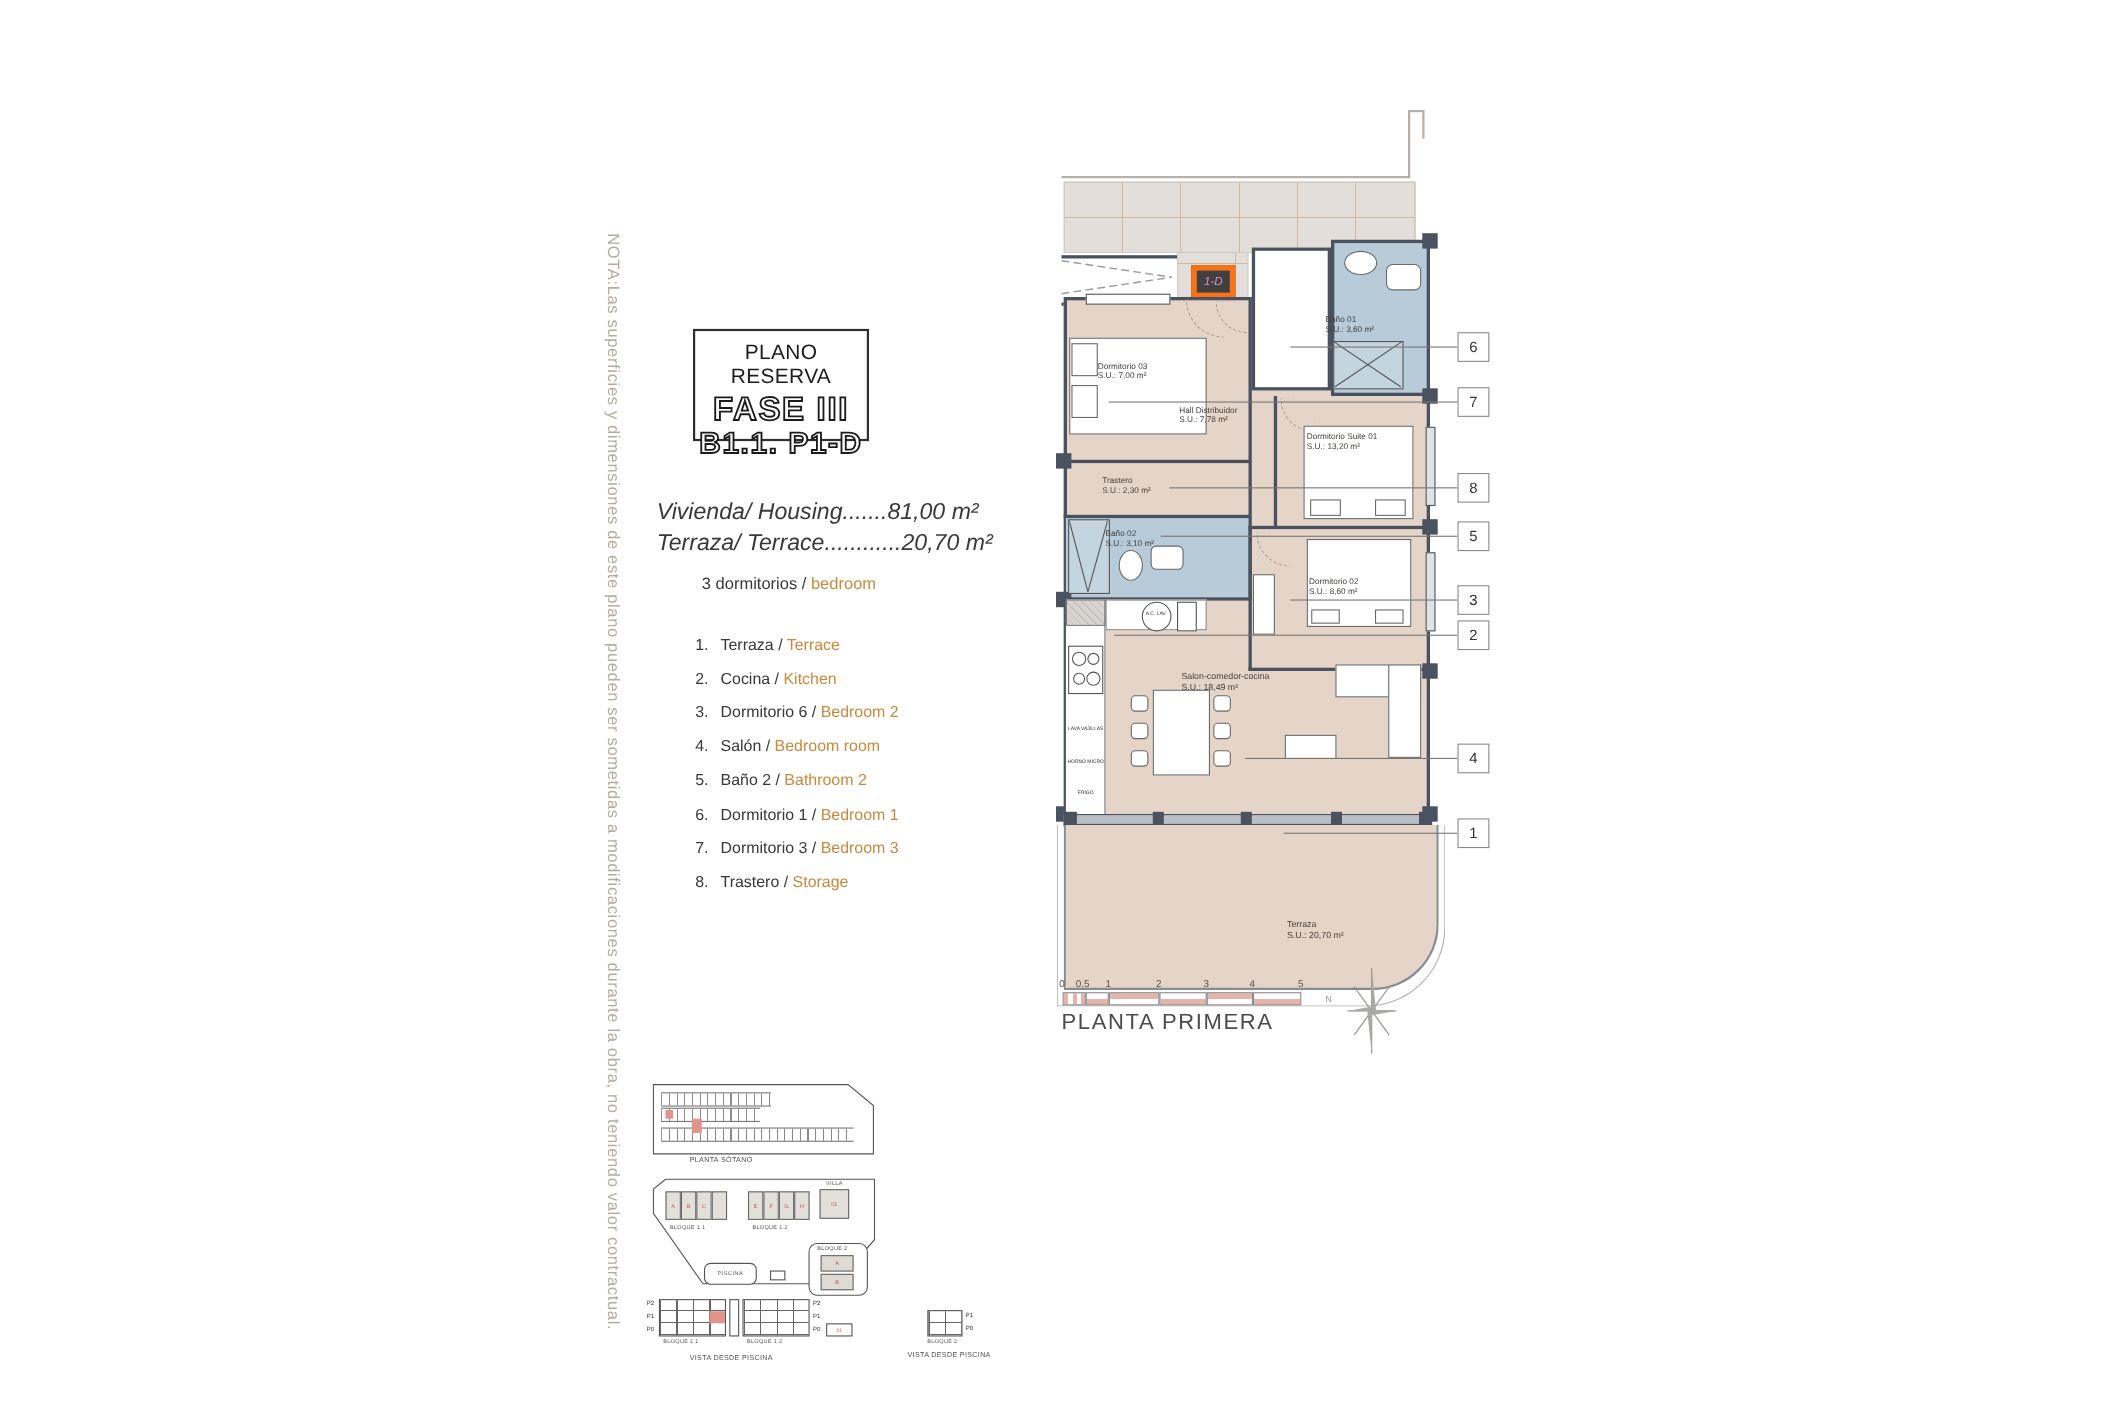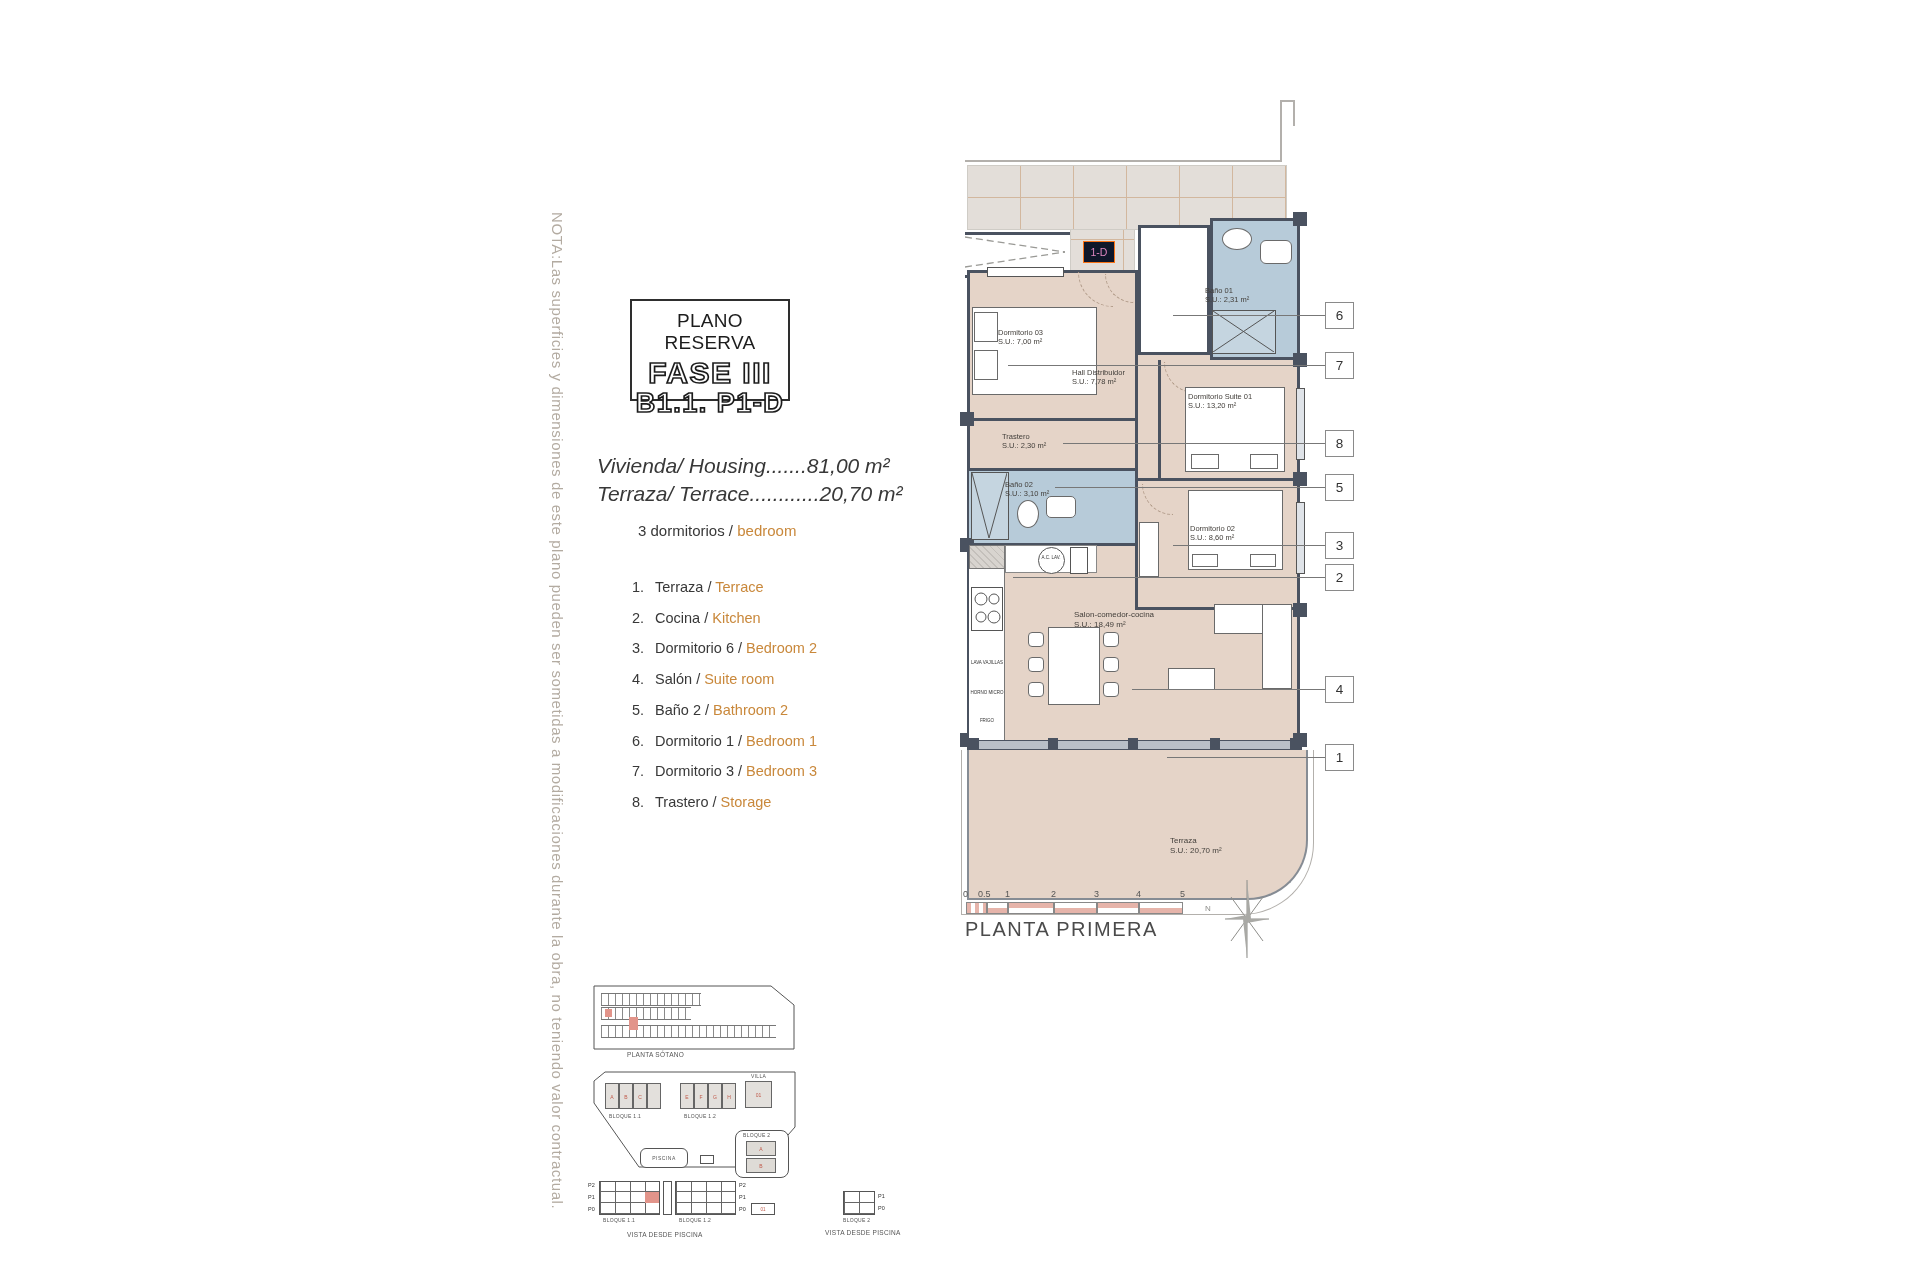--- a/index.html
+++ b/index.html
@@ -73,21 +73,21 @@
     <div>Vivienda/ Housing.......81,00 m²</div>
     <div>Terraza/ Terrace............20,70 m²</div>
   </div>
 
   <div class="bedline"><span>3 dormitorios</span><span> / </span><span class="orange">bedroom</span></div>
 
   <div class="legend">
     <div><span class="num">1.</span><span>Terraza</span> <span>/</span> <span class="orange">Terrace</span></div>
     <div><span class="num">2.</span><span>Cocina</span> <span>/</span> <span class="orange">Kitchen</span></div>
     <div><span class="num">3.</span><span>Dormitorio 6</span> <span>/</span> <span class="orange">Bedroom 2</span></div>
-    <div><span class="num">4.</span><span>Salón</span> <span>/</span> <span class="orange">Suite room</span></div>
+    <div><span class="num">4.</span><span>Salón</span> <span>/</span> <span class="orange">Bedroom room</span></div>
     <div><span class="num">5.</span><span>Baño 2</span> <span>/</span> <span class="orange">Bathroom 2</span></div>
     <div><span class="num">6.</span><span>Dormitorio 1</span> <span>/</span> <span class="orange">Bedroom 1</span></div>
     <div><span class="num">7.</span><span>Dormitorio 3</span> <span>/</span> <span class="orange">Bedroom 3</span></div>
     <div><span class="num">8.</span><span>Trastero</span> <span>/</span> <span class="orange">Storage</span></div>
   </div>
 
   <div class="plan">
 
     <div class="thin" style="left:5px;top:68px;width:317px;height:1.5px;"></div>
     <div class="thin" style="left:320px;top:8px;width:1.5px;height:61px;"></div>
@@ -97,21 +97,21 @@
     <div class="hatch" style="left:7px;top:73px;width:320px;height:65px;"></div>
     <div class="hatch" style="left:110px;top:138px;width:65px;height:42px;border-top:none;"></div>
 
     <div class="abs" style="left:5px;top:140px;width:105px;height:40px;background:#fff;border-top:3px solid #4a5260;border-bottom:3px solid #4a5260;">
       <svg width="105" height="34">
         <line x1="0" y1="2" x2="100" y2="17" stroke="#9a9a96" stroke-width="1.3" stroke-dasharray="7 4"></line>
         <line x1="0" y1="32" x2="100" y2="17" stroke="#9a9a96" stroke-width="1.3" stroke-dasharray="7 4"></line>
       </svg>
     </div>
 
-    <div class="abs" style="left:123px;top:149px;width:30px;height:20px;border:1px solid #f97316;background:#0f172a;color:#df86c0;font-size:10.5px;text-align:center;line-height:20px;">1-D</div>
+    <div class="abs" style="left:123px;top:149px;width:30px;height:20px;border:5px solid #f97316;background:#404040;color:#df86c0;font-size:10.5px;text-align:center;line-height:20px;font-style:italic;">1-D</div>
 
     <div class="room" style="left:7px;top:178px;width:333px;height:480px;background:#e5d4c8;border:3px solid #4a5260;"></div>
 
     <div class="room" style="left:9px;top:378px;width:166px;height:73px;background:#b7cbd9;"></div>
 
     <div class="room" style="left:178px;top:133px;width:72px;height:130px;background:#fff;border:3px solid #4a5260;"></div>
 
     <div class="room" style="left:250px;top:126px;width:90px;height:142px;background:#b7cbd9;border:3px solid #4a5260;"></div>
 
     <div class="wall" style="left:7px;top:326px;width:170px;height:3px;"></div>
@@ -215,21 +215,21 @@
     <div class="lbl" style="left:38px;top:236px;width:78px;">
         <span>Dormitorio 03</span>
         <span>S.U.: 7,00 m²</span>
       </div>
     <div class="lbl" style="left:112px;top:276px;width:62px;">
         <span>Hall Distribuidor</span>
         <span>S.U.: 7,78 m²</span>
       </div>
     <div class="lbl" style="left:245px;top:194px;width:62px;">
         <span>Baño 01</span>
-        <span>S.U.: 2,31 m²</span>
+        <span>S.U.: 3,60 m²</span>
       </div>
     <div class="lbl" style="left:228px;top:300px;width:94px;">
         <span>Dormitorio Suite 01</span>
         <span>S.U.: 13,20 m²</span>
       </div>
     <div class="lbl" style="left:42px;top:340px;width:62px;">
         <span>Trastero</span>
         <span>S.U.: 2,30 m²</span>
       </div>
     <div class="lbl" style="left:45px;top:388px;width:62px;">

